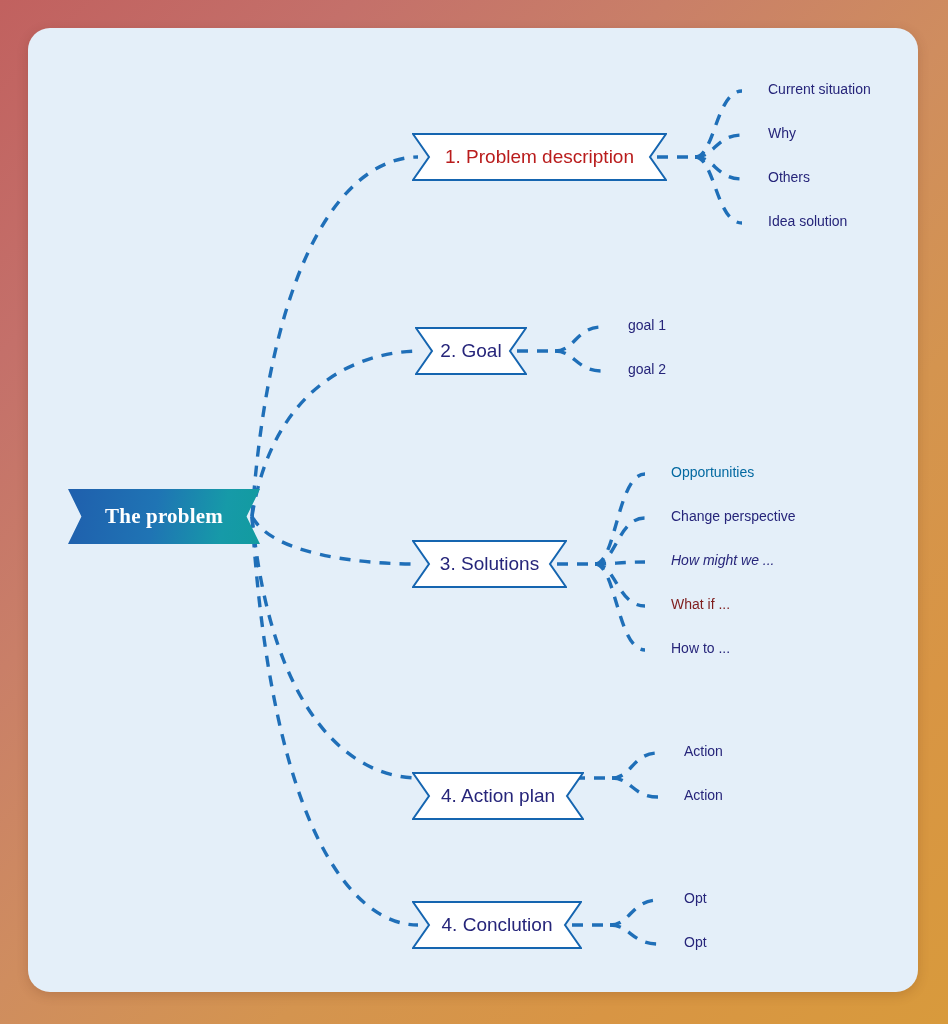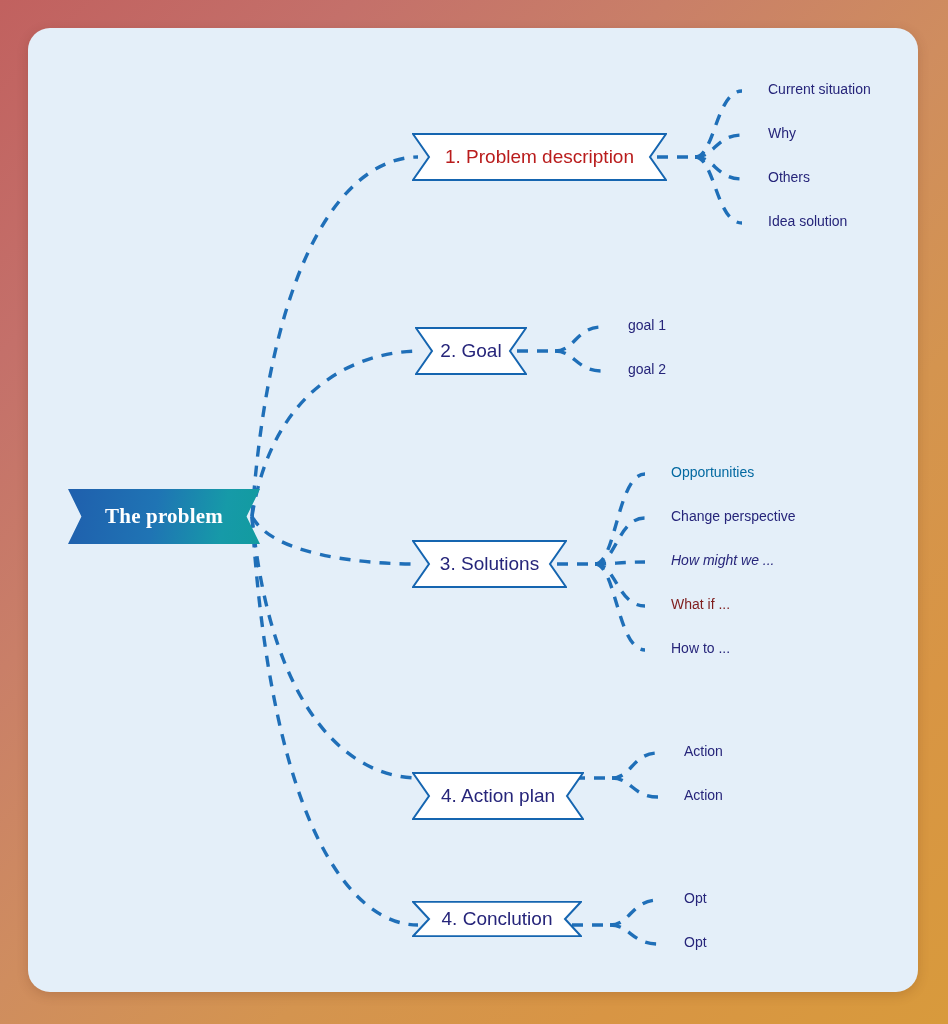--- a/index.html
+++ b/index.html
@@ -175,21 +175,21 @@
       <div class="leaf-node" style="left: 643px; top: 569px; color: #7f1d1d;"><span>What if ...</span></div>
       <div class="leaf-node" style="left: 643px; top: 613px; color: rgb(38, 37, 122);"><span>How to ...</span></div>
       <div class="branch-node" style="left: 384px; top: 726px; width: 172px; height: 48px; color: rgb(38, 37, 122); background: transparent; margin-top: 18px;">
         <svg class="ribbon-svg" viewBox="0 0 172 48" preserveAspectRatio="none">
           <path d="M 1 1 L 171 1 L 155 24 L 171 47 L 1 47 L 17 24 Z" fill="#ffffff" stroke="#1565b0" stroke-width="2" stroke-linejoin="miter" vector-effect="non-scaling-stroke"></path>
         </svg>
         <span class="ribbon-label">4. Action plan</span>
       </div>
       <div class="leaf-node" style="left: 656px; top: 716px; color: rgb(38, 37, 122);"><span>Action</span></div>
       <div class="leaf-node" style="left: 656px; top: 760px; color: rgb(38, 37, 122);"><span>Action</span></div>
-      <div class="branch-node" style="left: 384px; top: 873px; width: 170px; height: 36px; color: rgb(38, 37, 122); background: transparent;">
+      <div class="branch-node" style="left: 384px; top: 873px; width: 170px; height: 48px; color: rgb(38, 37, 122); background: transparent;">
         <svg class="ribbon-svg" viewBox="0 0 170 48" preserveAspectRatio="none">
           <path d="M 1 1 L 169 1 L 153 24 L 169 47 L 1 47 L 17 24 Z" fill="#ffffff" stroke="#1565b0" stroke-width="2" stroke-linejoin="miter" vector-effect="non-scaling-stroke"></path>
         </svg>
         <span class="ribbon-label">4. Conclution</span>
       </div>
       <div class="leaf-node" style="left: 656px; top: 863px; color: rgb(38, 37, 122);"><span>Opt</span></div>
       <div class="leaf-node" style="left: 656px; top: 907px; color: rgb(38, 37, 122);"><span>Opt</span></div>
     </div>
 
 

